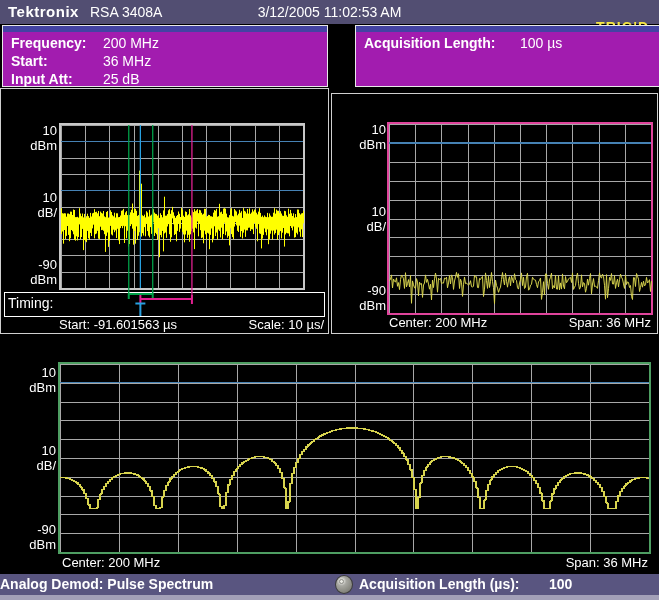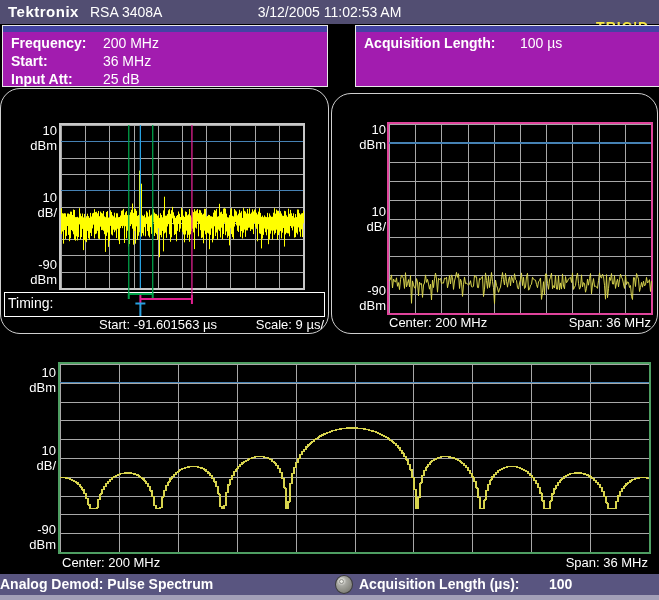--- a/index.html
+++ b/index.html
@@ -18,21 +18,21 @@
   .infobox { position:absolute; top:25px; height:62px; background:#a21caf; border:1px solid #e8e8e8;text-decoration:underline; }
   .infobox .topbar { position:absolute; left:0; top:0; width:100%; height:6px; background:#4343a2; }
   .infobox .rows { position:absolute; left:8px; top:8px; }
   .infobox .row { font-size:14px; line-height:18px; white-space:nowrap; }
   .lab { display:inline-block; font-weight:bold; width:88px; }
   .lab.wide { width:152px; }
   .ib-left { left:2px; width:326px; }
   .ib-right { left:331px; width:326px;margin-left:24px; }
 
   
-  .panel { position:absolute; background:#000;border-radius:20px; }
+  .panel { position:absolute; background:#000; }
   .panelL { left:0; top:88px; width:329px; height:246px; border:1px solid #cfcfcf; }
   .panelR { left:331px; top:93px; width:327px; height:241px; border:1px solid #cfcfcf; }
   .panelB { left:0; top:337px; width:659px; height:238px; }
   .panel svg { position:absolute; left:0; top:0; }
 
   .axg { position:absolute; width:52px; text-align:right; font-size:13px; line-height:15px; color:#fff; }
   .readout { position:absolute; font-size:13px; color:#fff; white-space:nowrap; }
   .timing-label { position:absolute; left:7px; top:206px; font-size:14px; }
 
   
@@ -133,22 +133,22 @@
     </div>
     <div class="axg" style="left:4px; top:101px;">
       <div>10</div>
         <div>dB/</div>
     </div>
     <div class="axg" style="left:4px; top:168px;">
       <div>-90</div>
         <div>dBm</div>
     </div>
     <div class="timing-label">Timing:</div>
-    <div class="readout" style="left:58px; top:228px;margin-left:40px;">Start: -91.601563 µs</div>
-    <div class="readout" style="right:4px; top:228px;">Scale: 9 µs/</div>
+    <div class="readout" style="left:58px; top:228px;">Start: -91.601563 µs</div>
+    <div class="readout" style="right:4px; top:228px;">Scale: 10 µs/</div>
   </div>
 
   <div class="panel panelR">
     <svg id="svgR" width="325" height="239">
         <g shape-rendering="crispEdges">
           <line x1="57.5" y1="30" x2="57.5" y2="219" stroke="#a8a8a8" stroke-width="1"></line>
           <line x1="57" y1="30.5" x2="319" y2="30.5" stroke="#a8a8a8" stroke-width="1"></line>
           <line x1="83.5" y1="30" x2="83.5" y2="219" stroke="#a8a8a8" stroke-width="1"></line>
           <line x1="57" y1="49.5" x2="319" y2="49.5" stroke="#a8a8a8" stroke-width="1"></line>
           <line x1="109.5" y1="30" x2="109.5" y2="219" stroke="#a8a8a8" stroke-width="1"></line>

